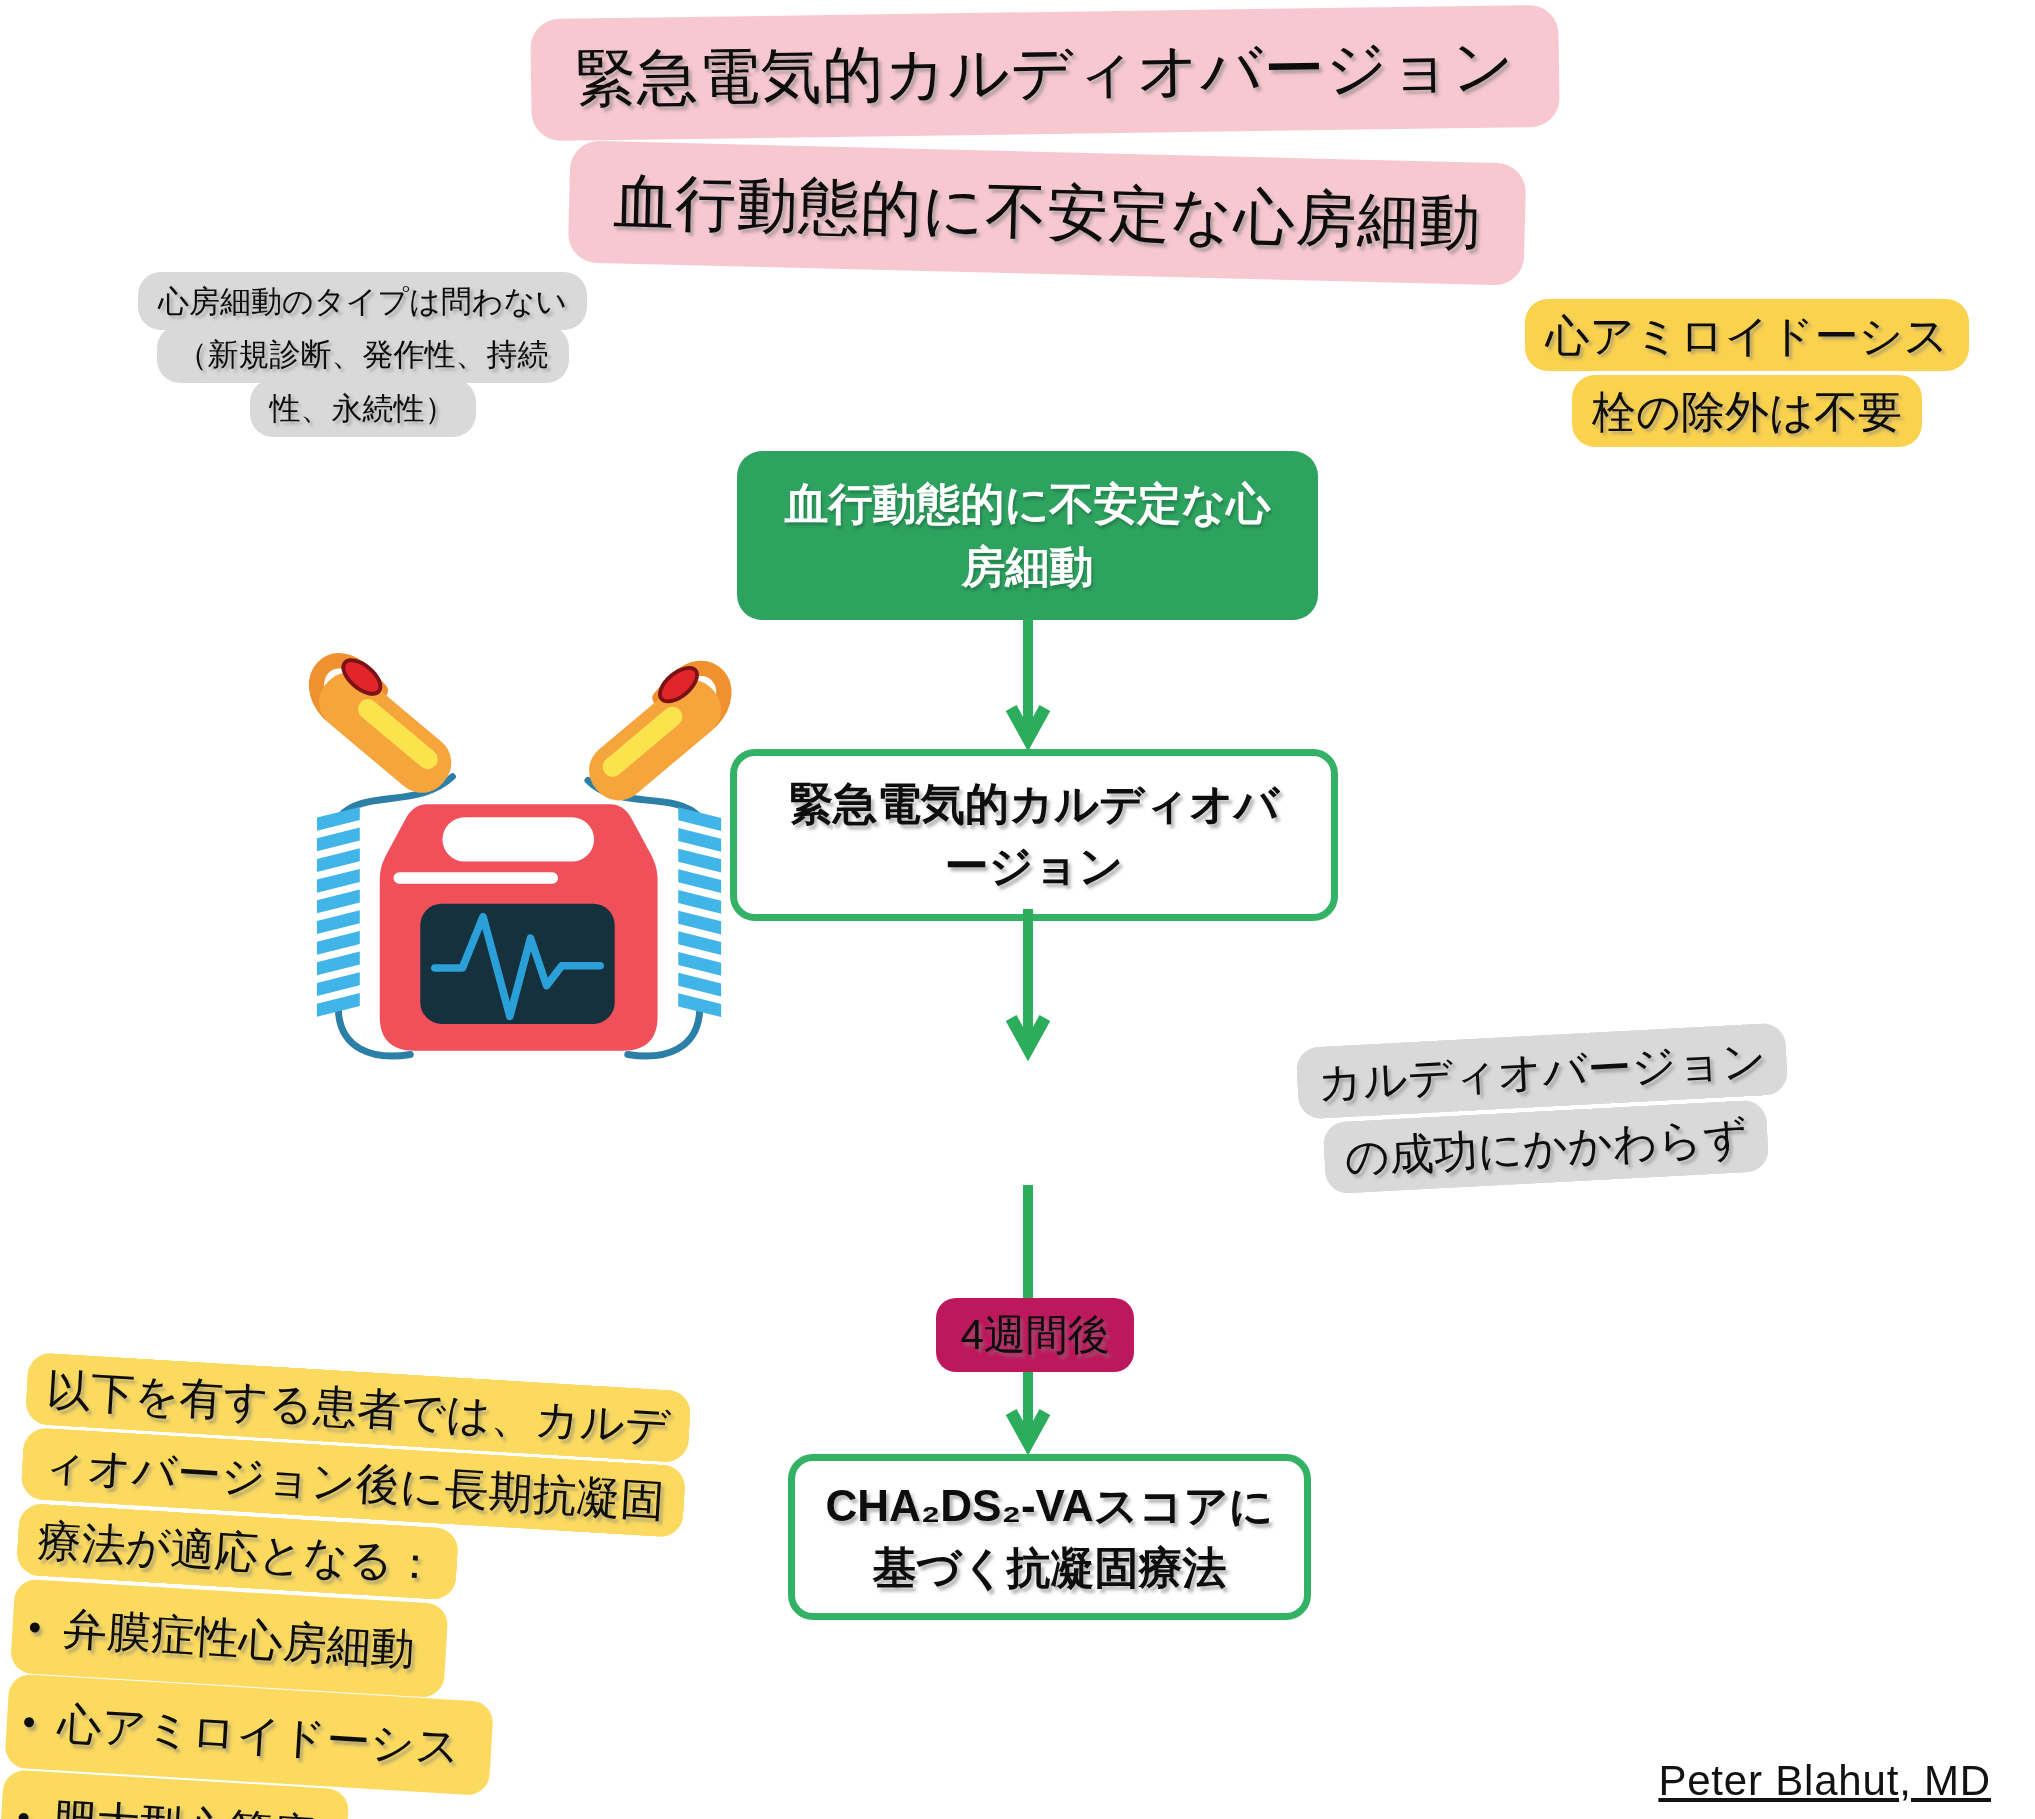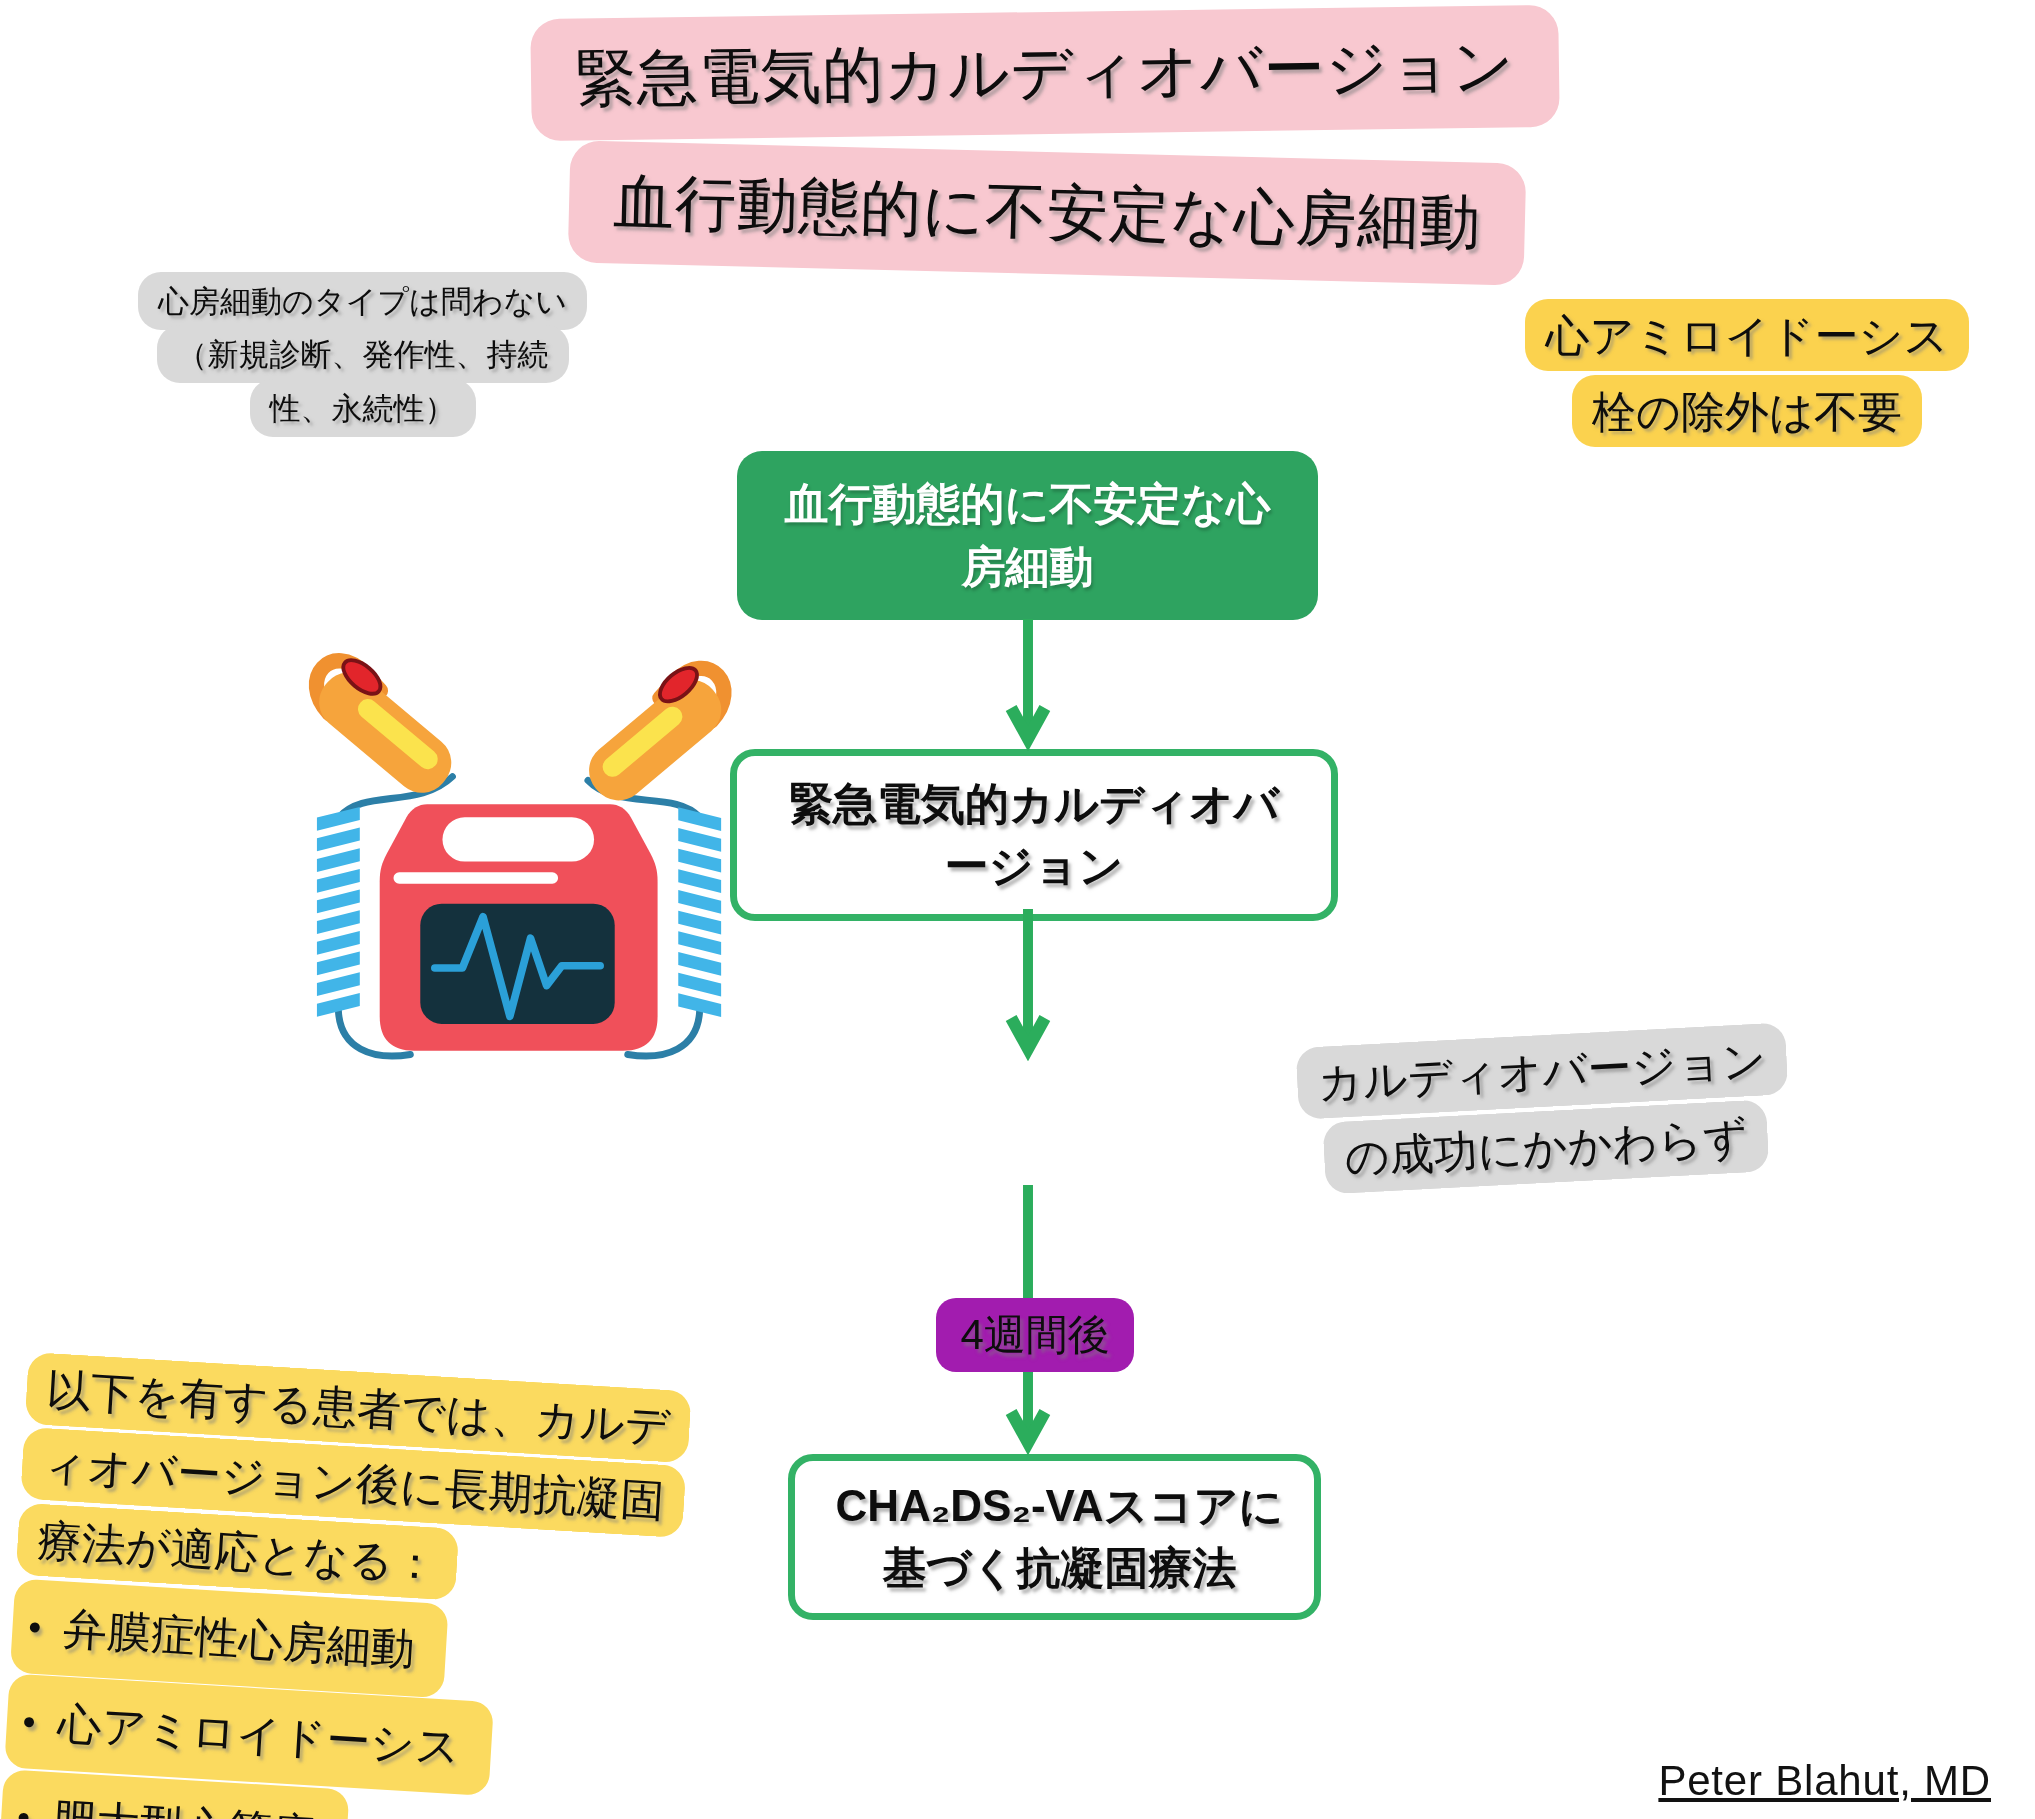--- a/index.html
+++ b/index.html
@@ -53,24 +53,24 @@
   
   .flow-box{
     position:absolute;display:flex;align-items:center;justify-content:center;
     text-align:center;border-radius:25px;line-height:1.42;font-weight:700;
   }
   .green-solid{background:#2EA360;color:#ffffff;}
   .green-outline{background:#ffffff;border:7px solid #33B266;color:#0d0d0d;}
   .pos-start{left:737px;top:451px;width:581px;height:169px;font-size:44px;}
   .pos-step1{left:730px;top:749px;width:594px;height:158px;font-size:44px;}
   .pos-step2{left:771px;top:1062px;width:497px;height:121px;font-size:44px;}
-  .pos-step3{left:788px;top:1454px;width:509px;height:152px;font-size:44px;padding-left:10px;}
+  .pos-step3{left:788px;top:1454px;width:509px;height:152px;font-size:44px;}
 
   .edge-label{
-    left:936px;top:1298px;display:inline-block;background:#a21caf;border-radius:20px;
+    left:936px;top:1298px;display:inline-block;background:#be185d;border-radius:20px;
     padding:9.2px 24.5px;font-size:42px;font-weight:500;z-index:3;
   }
   .arrow{position:absolute;z-index:1;}
 
   
   .credit{right:44px;bottom:15.3px;font-size:42px;color:#121212;letter-spacing:0.8px;text-decoration:underline;}
 
   
   .defib{left:257px;top:635px;width:521px;height:444px;}
 </style>

